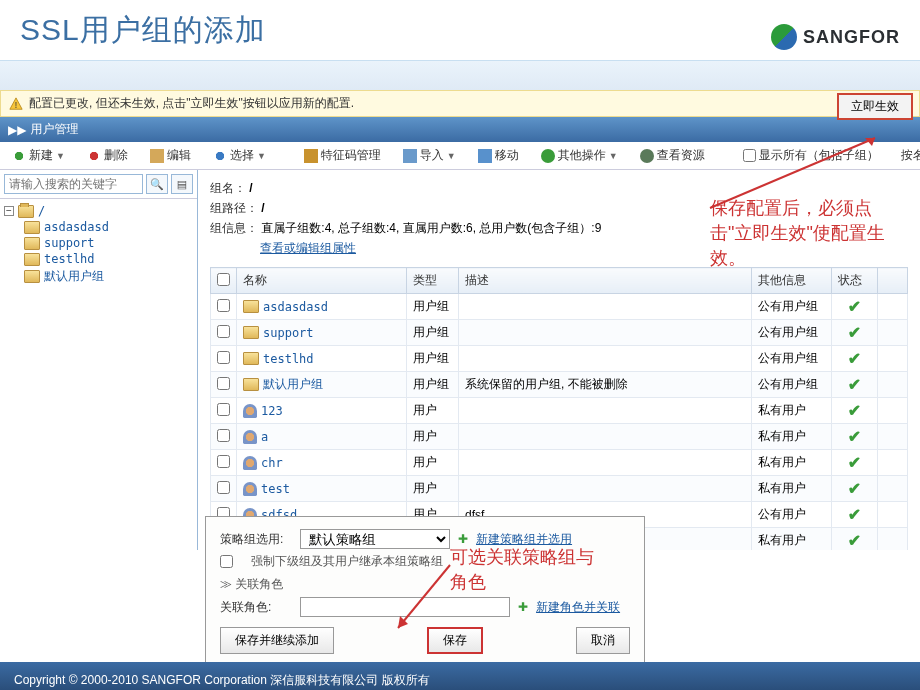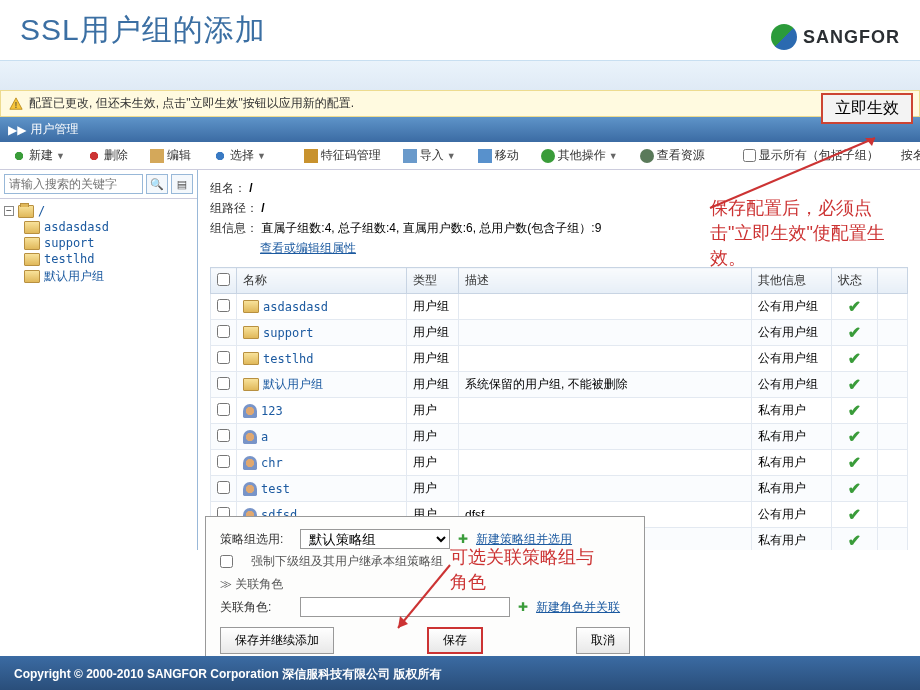--- a/index.html
+++ b/index.html
@@ -8,21 +8,21 @@
   .header { height: 60px; position: relative; padding: 10px 20px; }
   .title { font-size: 30px; color: #3b6fa3; font-weight: normal; letter-spacing: 1px; }
   .logo { position: absolute; right: 20px; top: 24px; display: flex; align-items: center; gap: 6px; }
   .logo-img { width: 26px; height: 26px; border-radius: 50%; background: linear-gradient(135deg, #2b9b3a 50%, #2b6ab0 50%); }
   .logo-text { font-weight: bold; font-size: 18px; color: #2b2f33; letter-spacing: 1px; }
   .banner { height: 30px; background: linear-gradient(#eaf3fb, #dfeaf5); border-top: 1px solid #c8dff1; }
 
   .warning-bar { background: #fffae0; border: 1px solid #eddb8f; padding: 4px 8px; display: flex; align-items: center; position: relative; }
   .warn-icon { width: 14px; height: 14px; margin-right: 6px; }
   .warning-bar span { color: #333; }
-  .apply-btn { position: absolute; right: 6px; top: 2px; background: #f3f3f3; border: 2px solid #c43; padding: 3px 12px; font-size: 16px; cursor: pointer; }
+  .apply-btn { position: absolute; right: 6px; top: 2px; background: #f3f3f3; border: 2px solid #c43; padding: 3px 12px; font-size: 12px; cursor: pointer; }
 
   .breadcrumb { background: linear-gradient(#5e94c9, #3b6ba3); color: #fff; padding: 4px 8px; display: flex; align-items: center; }
   .bc-arrow { margin-right: 4px; }
 
   .toolbar { background: #fff; border-bottom: 1px solid #ccd; padding: 3px 6px; display: flex; align-items: center; gap: 10px; flex-wrap: nowrap; }
   .tb-btn { display: flex; align-items: center; gap: 3px; padding: 2px 6px; border-radius: 2px; cursor: pointer; color: #333; white-space: nowrap; }
   .tb-sep { width: 1px; height: 18px; background: #ccc; margin: 0 3px; }
   .ico { width: 14px; height: 14px; display: inline-block; }
   .ico-plus { background: radial-gradient(#3a9c3a 40%, #fff 45%); border-radius: 50%; position: relative; }
   .ico-minus { background: radial-gradient(#c33 40%, #fff 45%); border-radius: 50%; }
@@ -77,21 +77,21 @@
   .dlg-btns { display: flex; gap: 14px; justify-content: space-between; margin-top: 10px; }
   .dlg-btn { padding: 3px 14px; border: 1px solid #999; background: linear-gradient(#fff,#e8e8e8); cursor: pointer; font-size: 12px; }
   .dlg-btn.save { border: 2px solid #c33; }
 
   .note-red { position: absolute; color: #c33; font-size: 18px; line-height: 1.4; }
   .note1 { left: 710px; top: 196px; width: 200px; }
   .note2 { left: 450px; top: 545px; width: 150px; }
 
   .arrow-svg { position: absolute; pointer-events: none; }
 
-  .footer { position: absolute; bottom: 0; left: 0; right: 0; height: 34px; background: linear-gradient(#3b6ba3,#2a4e7a); color: #fff; font-size: 12px; padding: 10px 14px; font-weight: bold; }
+  .footer { position: absolute; bottom: 0; left: 0; right: 0; height: 28px; background: linear-gradient(#3b6ba3,#2a4e7a); color: #fff; font-size: 12px; padding: 10px 14px; }
 </style>
 </head>
 <body>
 
 <div class="header">
   <h1 class="title">SSL用户组的添加</h1>
   <div class="logo">
     <div class="logo-img"></div>
     <span class="logo-text">SANGFOR</span>
   </div>

